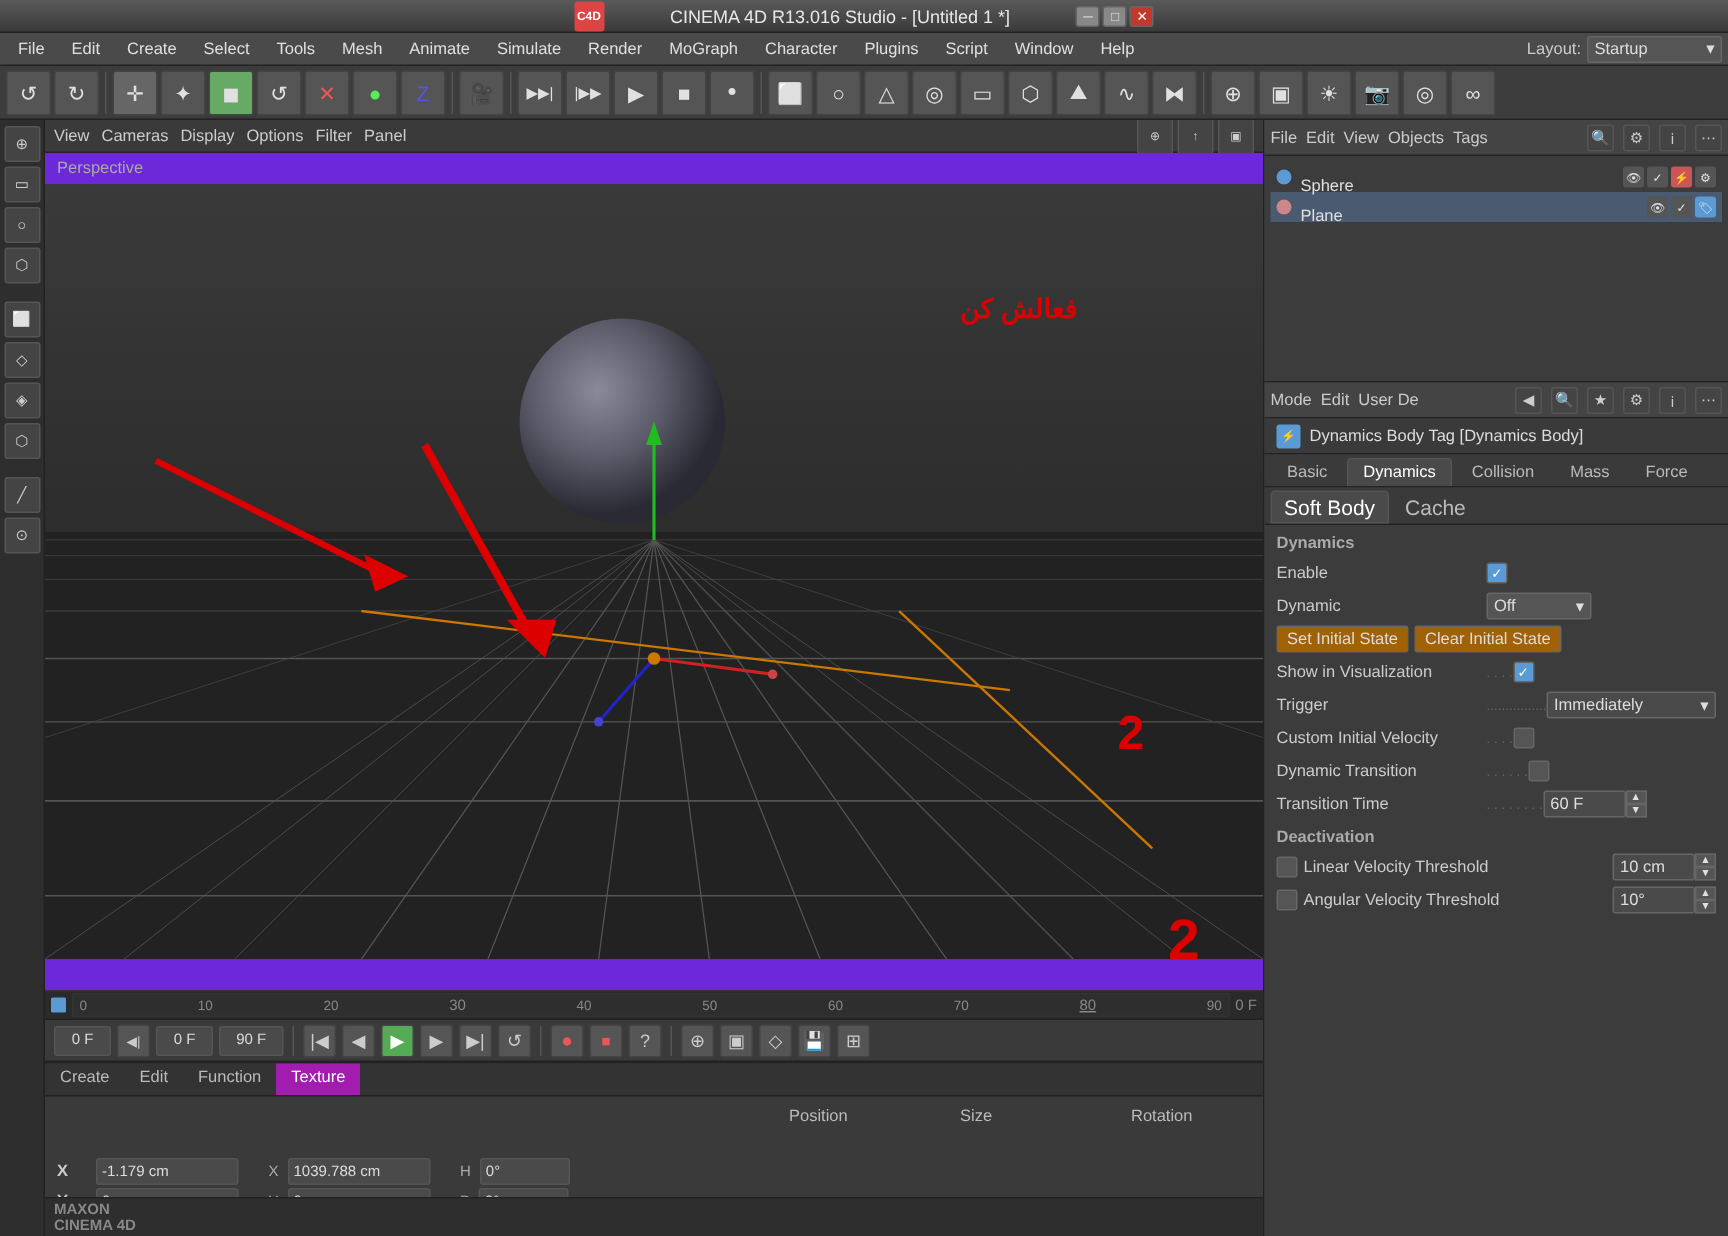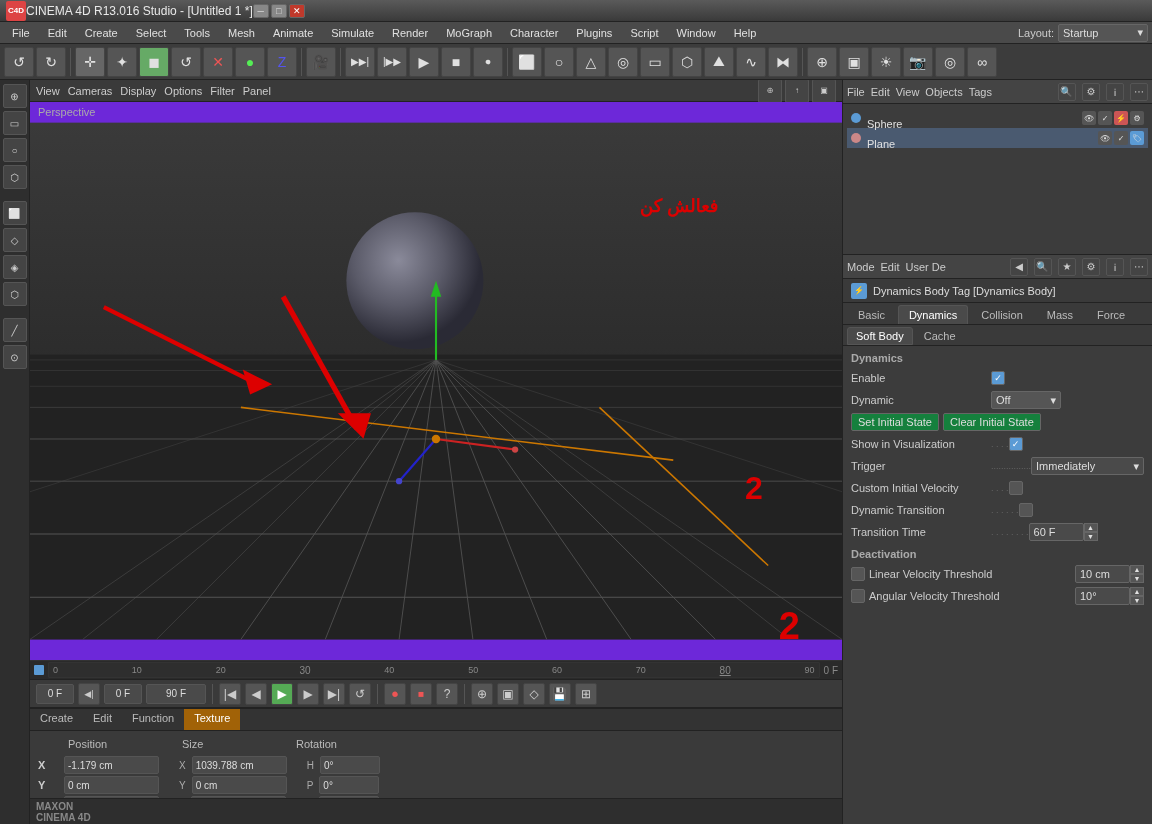--- a/index.html
+++ b/index.html
@@ -1,22 +1,22 @@
 <!DOCTYPE html>
 <html><head>
   <meta charset="utf-8">
   <style>
     * { margin: 0; padding: 0; box-sizing: border-box; }
     body { width: 1152px; height: 824px; overflow: hidden; background: #3c3c3c; font-family: Arial, sans-serif; font-size: 11px; color: #e0e0e0; }
 
     
     #titlebar {
       height: 22px; background: linear-gradient(to bottom, #5a5a5a, #3a3a3a);
-      display: flex; align-items: center; justify-content: flex-start;
-      padding: 0 6px; border-bottom: 1px solid #222;
+      display: flex; align-items: center; justify-content: center;
+      padding: 0 6px; border-bottom: 1px solid #222; gap: 44px;
     }
     #titlebar .title { font-size: 12px; color: #e8e8e8; }
     #titlebar .win-controls { display: flex; gap: 2px; }
     #titlebar .win-btn { width: 16px; height: 14px; border: 1px solid #666; border-radius: 2px; display: flex; align-items: center; justify-content: center; font-size: 9px; cursor: pointer; }
     #titlebar .win-btn.min { background: #888; }
     #titlebar .win-btn.max { background: #888; }
     #titlebar .win-btn.close { background: #c0392b; color: white; }
 
     
     #menubar {
@@ -134,21 +134,21 @@
       margin-right: 2px;
     }
     .tab.active { background: #4a4a4a; border-color: #555; color: #fff; }
 
     
     #subtab-bar {
       display: flex; background: #3a3a3a;
       border-bottom: 1px solid #222; padding: 2px 4px 0;
     }
     .subtab {
-      padding: 2px 8px; cursor: pointer; font-size: 11px;
+      padding: 2px 8px; cursor: pointer; font-size: 14px;
       color: #bbb; border: 1px solid transparent;
       border-radius: 3px 3px 0 0; margin-right: 2px;
     }
     .subtab.active { background: #4a4a4a; border-color: #555; color: #fff; }
 
     
     #dynamics-section { padding: 6px 8px; }
     .section-header { font-size: 11px; color: #aaa; margin-bottom: 4px; font-weight: bold; }
     .prop-row {
       display: flex; align-items: center; height: 20px; margin-bottom: 2px;
@@ -157,21 +157,21 @@
     .checkbox { width: 14px; height: 14px; background: #555; border: 1px solid #666; border-radius: 2px; cursor: pointer; display: flex; align-items: center; justify-content: center; }
     .checkbox.checked { background: #5b9bd5; }
     .checkbox.checked::after { content: '✓'; color: white; font-size: 9px; }
     .dropdown-sm {
       height: 18px; background: #555; border: 1px solid #666;
       border-radius: 2px; color: #ddd; font-size: 11px;
       padding: 0 4px; cursor: pointer; display: flex; align-items: center;
       justify-content: space-between; min-width: 60px;
     }
     .btn-sm {
-      height: 18px; background: #15803d; border: 1px solid #666;
+      height: 18px; background: #a16207; border: 1px solid #666;
       border-radius: 2px; color: #ddd; font-size: 11px;
       padding: 0 6px; cursor: pointer;
     }
     .input-sm {
       height: 18px; background: #4a4a4a; border: 1px solid #666;
       border-radius: 2px; color: #ddd; font-size: 11px;
       padding: 0 4px; width: 60px;
     }
     .trigger-dropdown {
       height: 18px; background: #4a4a4a; border: 1px solid #666;
@@ -213,21 +213,21 @@
     
     #transform-panel {
       height: 90px; background: #3a3a3a;
       border-top: 1px solid #222;
     }
     #transform-tabs {
       display: flex; height: 22px; background: #333;
       border-bottom: 1px solid #222;
     }
     .tr-tab { padding: 3px 10px; cursor: pointer; font-size: 11px; color: #bbb; }
-    .tr-tab.active { background: #a16207; color: #fff; }
+    .tr-tab.active { background: #a21caf; color: #fff; }
     #transform-content { padding: 4px 8px; }
     .tr-row { display: flex; align-items: center; height: 20px; gap: 6px; }
     .tr-label { width: 20px; font-size: 11px; color: #ccc; font-weight: bold; }
     .tr-input {
       width: 80px; height: 18px; background: #4a4a4a;
       border: 1px solid #555; border-radius: 2px;
       color: #ddd; font-size: 10px; padding: 0 3px;
     }
     .col-header { text-align: center; color: #bbb; font-size: 11px; width: 90px; }
 
@@ -453,21 +453,21 @@
           <span style="font-size:9px;color:#888;">90</span>
         </div>
       </div>
       <span style="font-size:10px;color:#888;margin-left:4px;">0 F</span>
     </div>
 
     <div id="frame-controls">
       <input class="frame-input" value="0 F" style="width: 38px;">
       <div class="frame-btn" style="font-size:9px;">◀|</div>
       <input class="frame-input" value="0 F" style="width: 38px;">
-      <input class="frame-input" value="90 F" style="width: 60px;">
+      <input class="frame-input" value="90 F" style="width: 43px;">
       <div class="frame-separator"></div>
       <div class="frame-btn">|◀</div>
       <div class="frame-btn">◀</div>
       <div class="frame-btn" style="background:#5a5;color:white;">▶</div>
       <div class="frame-btn">▶</div>
       <div class="frame-btn">▶|</div>
       <div class="frame-btn">↺</div>
       <div class="frame-separator"></div>
       <div class="frame-btn" style="color:#e55;">⏺</div>
       <div class="frame-btn" style="color:#e55;">⏹</div>
@@ -482,21 +482,21 @@
 
     <div id="transform-panel">
       <div id="transform-tabs">
         <div class="tr-tab">Create</div>
         <div class="tr-tab">Edit</div>
         <div class="tr-tab">Function</div>
         <div class="tr-tab active">Texture</div>
       </div>
       <div id="transform-content">
 
-        <div style="display:flex;align-items:center;height:18px;margin-bottom:2px;">
+        <div style="display:flex;align-items:center;height:18px;margin-bottom:18px;justify-content:flex-end;">
           <div style="width:22px;"></div>
           <div style="width:8px;"></div>
           <div class="col-header" style="width:100px;text-align:left;font-size:11px;color:#bbb;">Position</div>
           <div class="col-header" style="width:100px;text-align:left;font-size:11px;color:#bbb;margin-left:14px;">Size</div>
           <div class="col-header" style="width:80px;text-align:left;font-size:11px;color:#bbb;margin-left:14px;">Rotation</div>
         </div>
 
         <div class="tr-row">
           <div class="tr-label">X</div>
           <input class="tr-input" value="-1.179 cm" style="width: 95px;">

